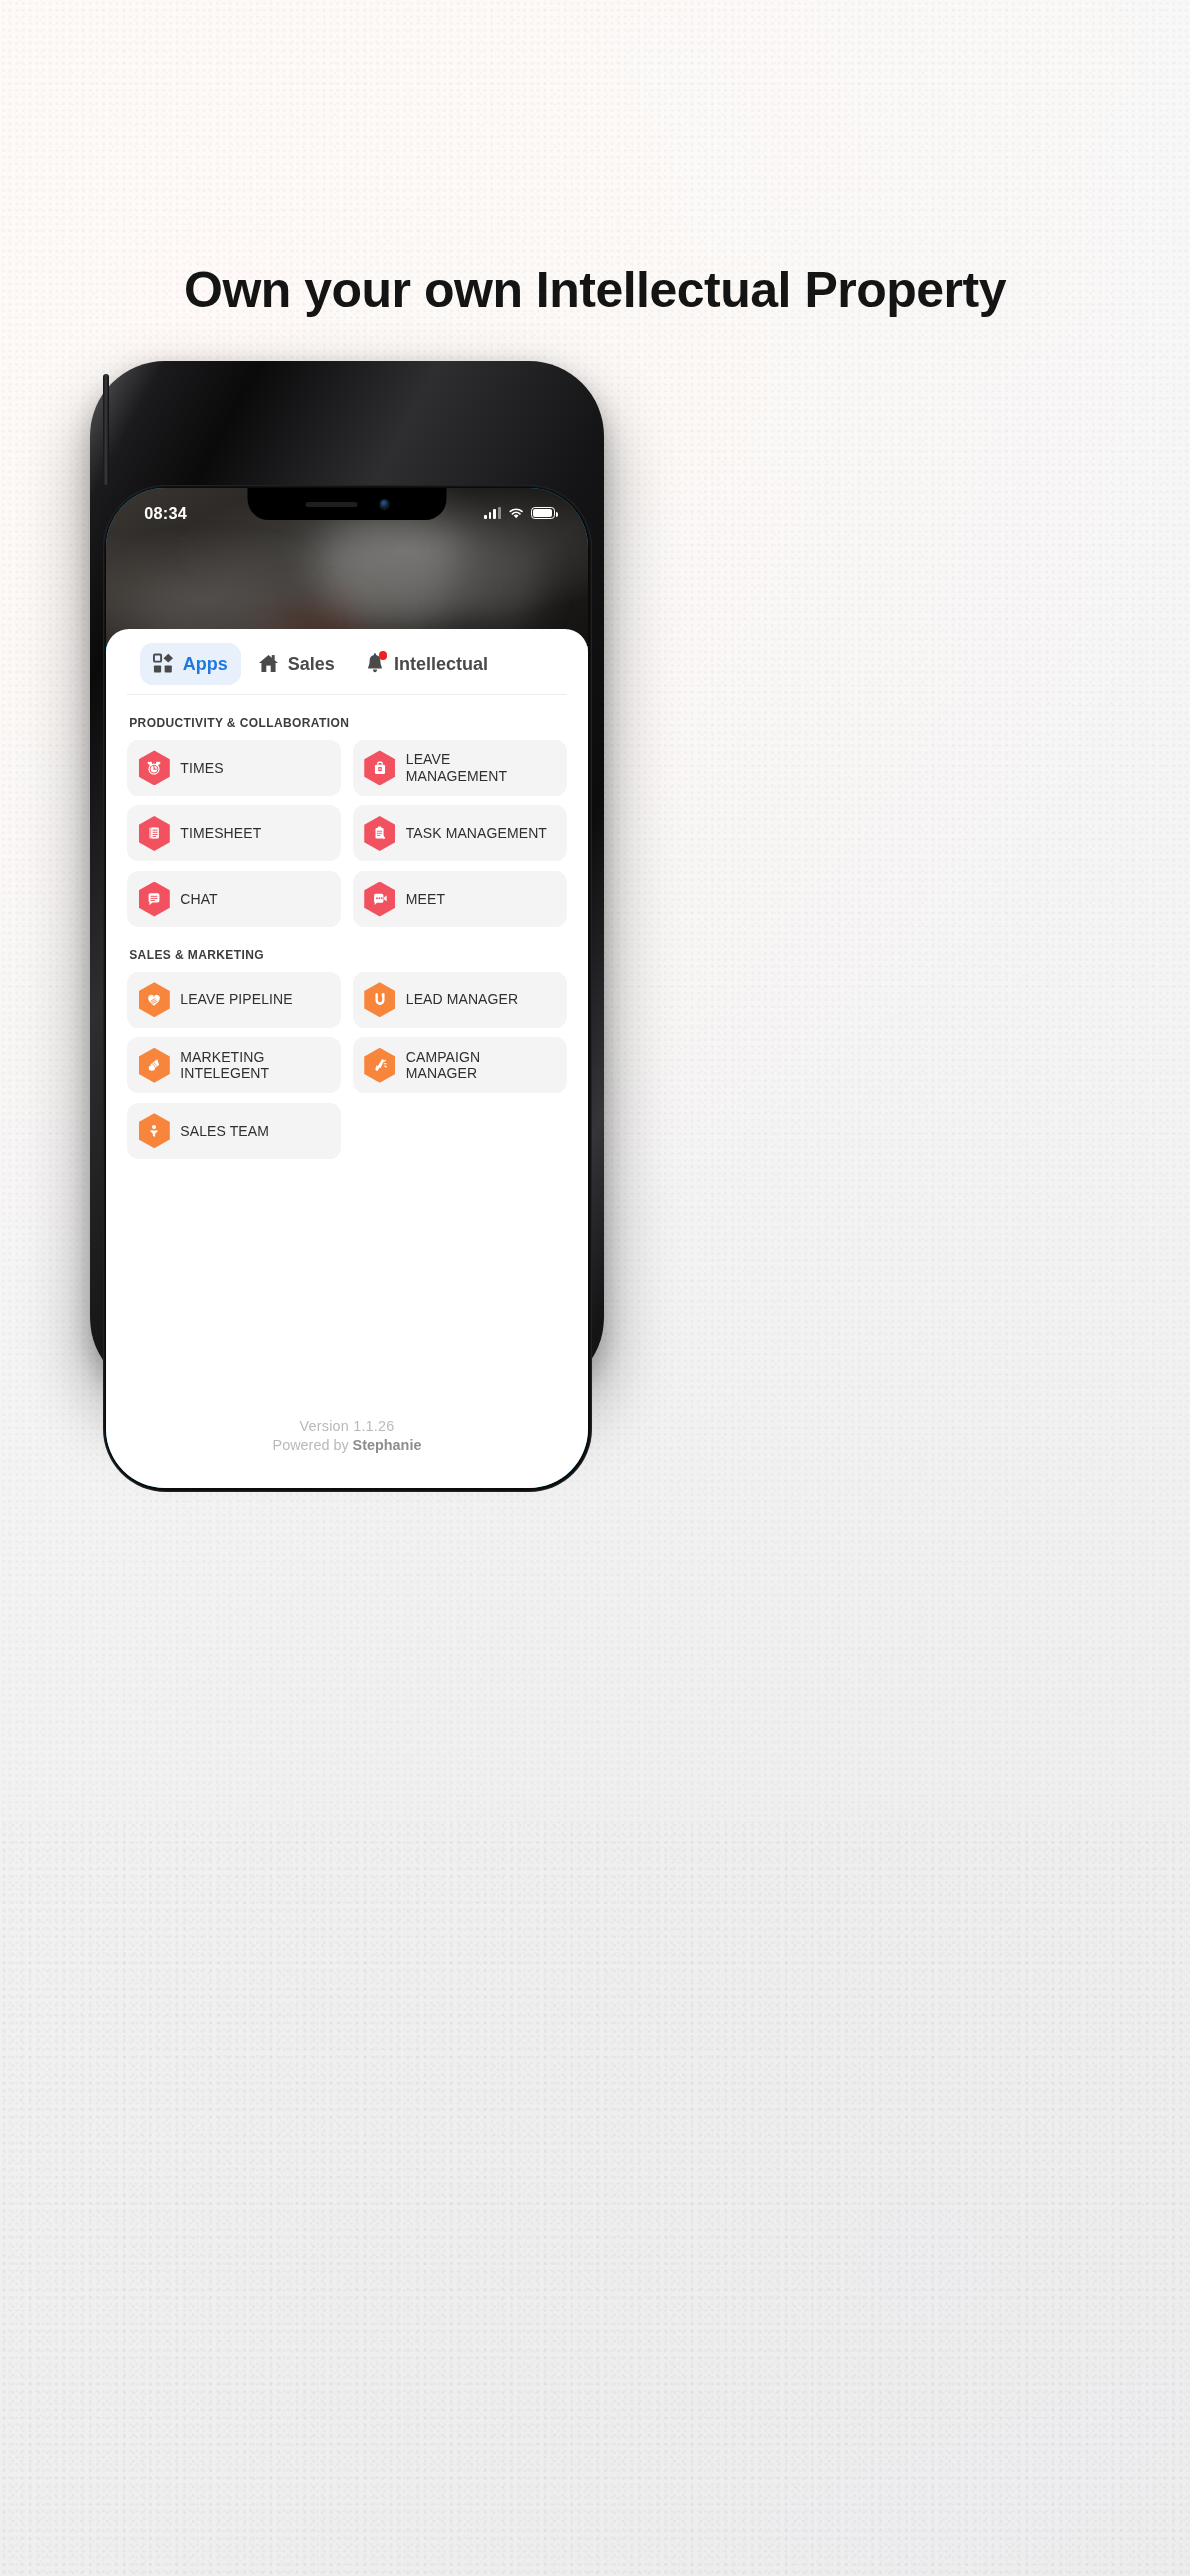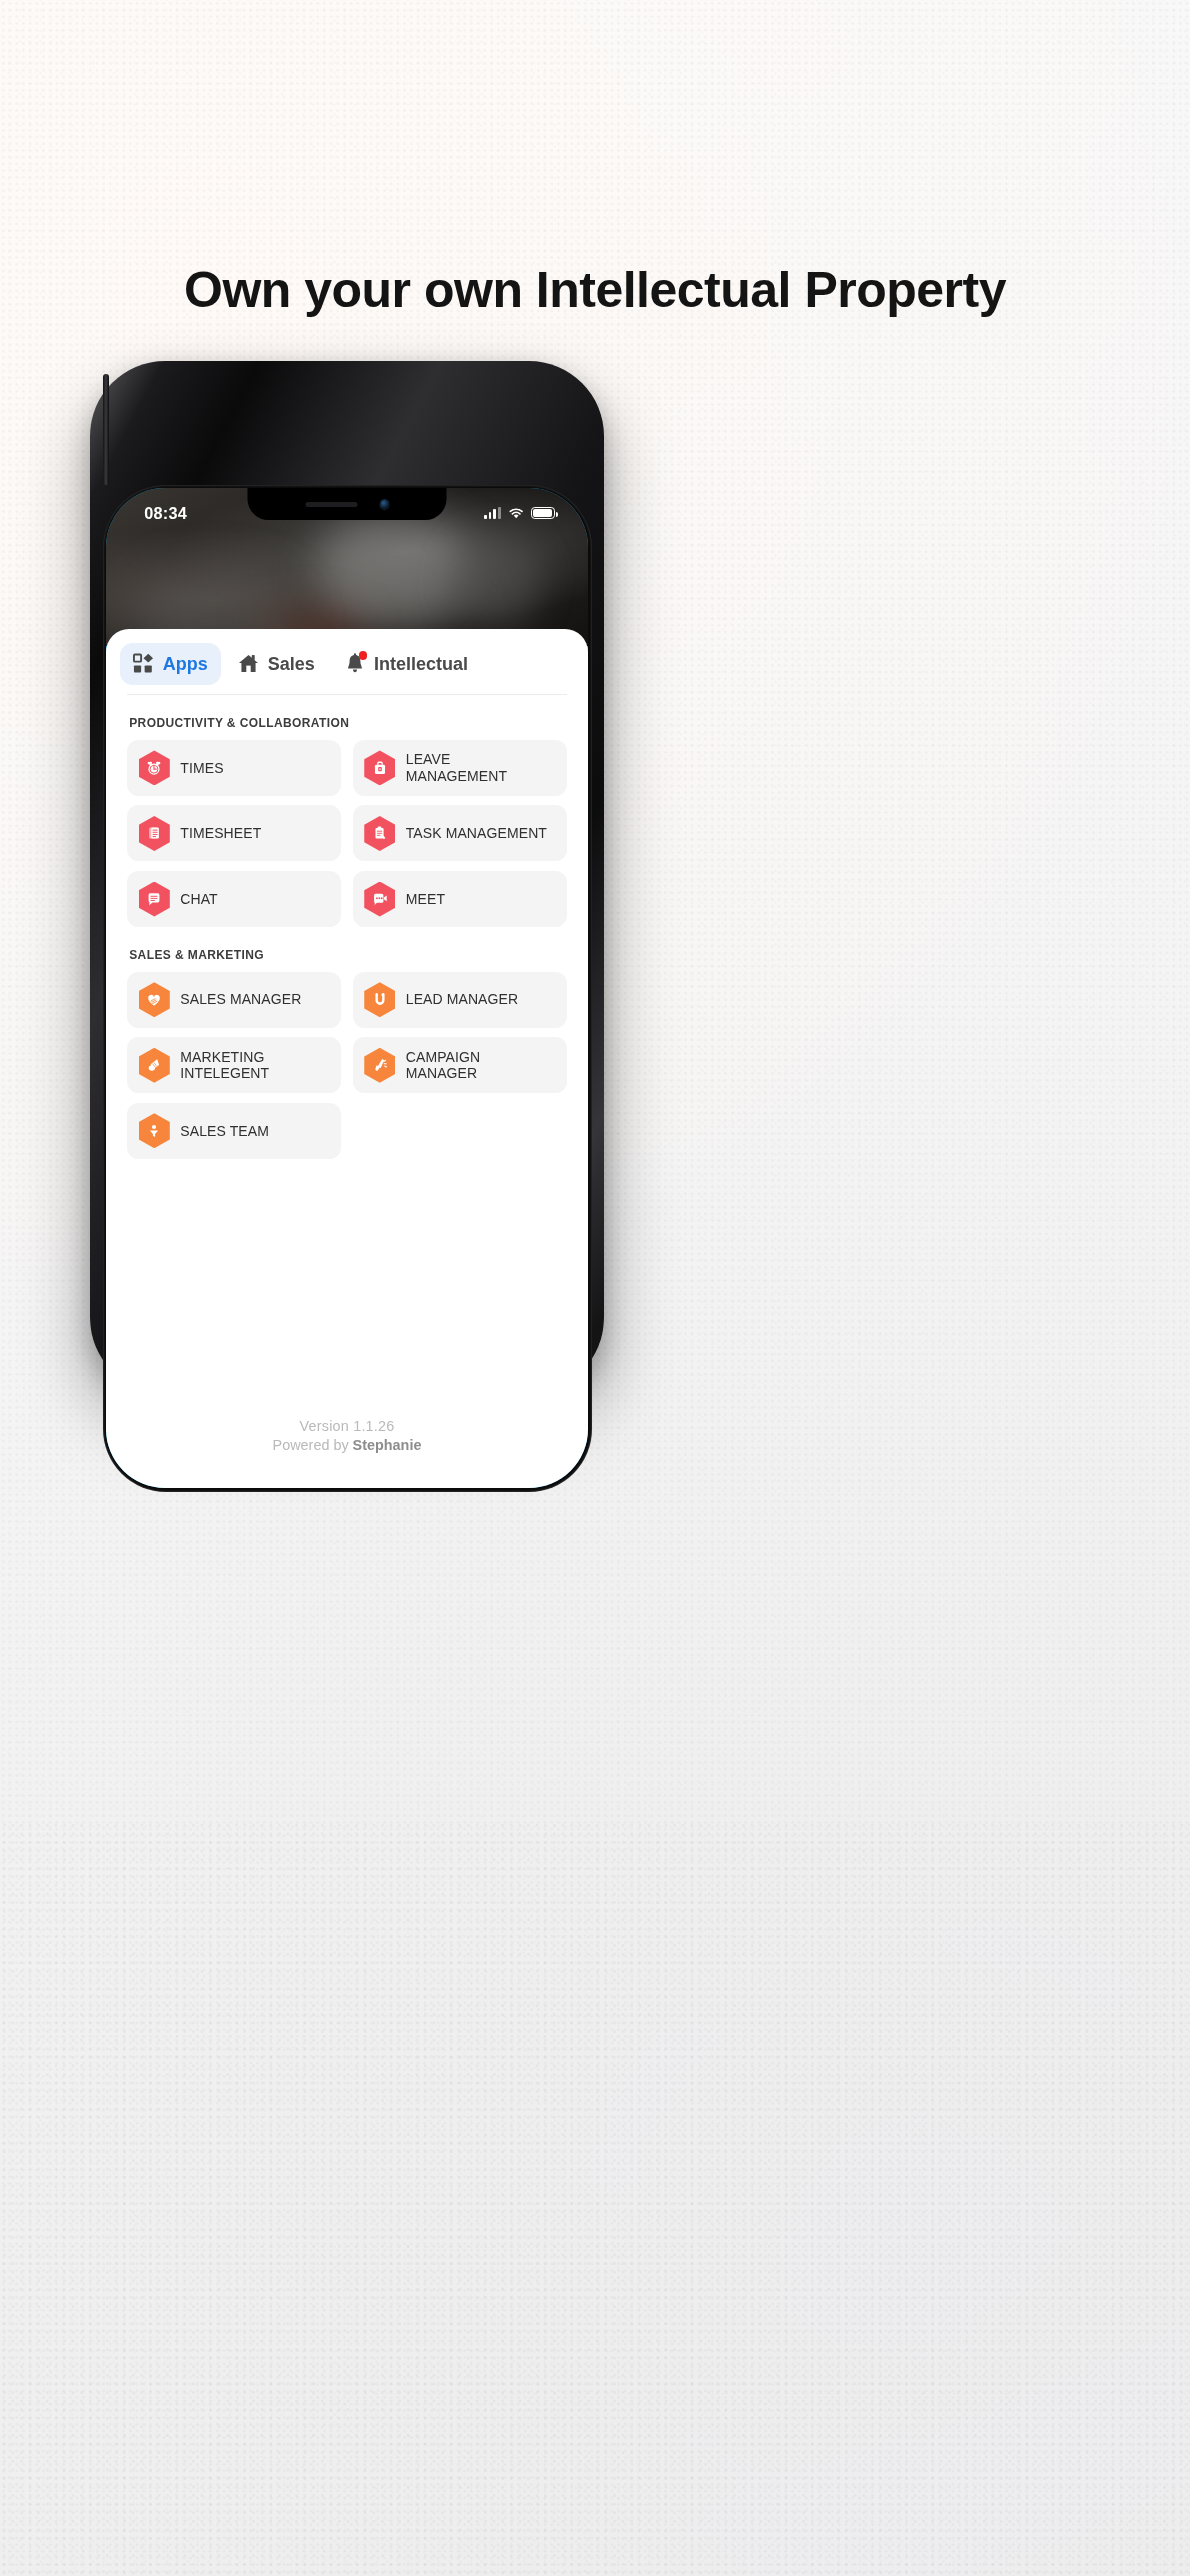--- a/index.html
+++ b/index.html
@@ -157,21 +157,21 @@
     position: relative;
     margin-top: -17px;
     background: #fff;
     border-radius: 23px 23px 0 0;
     height: calc(100% - 141px);
     z-index: 6;
     display: flex; flex-direction: column;
   }
 
   
-  .tabs { display: flex; align-items: center; padding: 13.4px 9.6px 0 13.4px; gap: 3.8px; }
+  .tabs { display: flex; align-items: center; padding: 13.4px 9.6px 0 13.4px; gap: 3.8px; margin-left: 20px; }
   .tab {
     display: flex; align-items: center; gap: 8.6px;
     padding: 10.5px 13.4px; border-radius: 12.5px;
     font-size: 18px; font-weight: 700; color: #4a4a4a;
     white-space: nowrap;
   }
   .tab.active { background: #e8f0fb; color: #1f78e0; }
   .tab-label { line-height: 1; }
   .ico { flex: 0 0 auto; display: block; }
   .tab-sep { height: 1px; background: #ececec; margin: 9.6px 21px 0 21px; }
@@ -425,21 +425,21 @@
                 <svg width="18" height="18" viewBox="0 0 20 20">
                   <path d="M10 16.4 C10 16.4 3.6 12.2 3.6 8.1 A3.3 3.3 0 0 1 10 6.6 A3.3 3.3 0 0 1 16.4 8.1 C16.4 12.2 10 16.4 10 16.4 Z" fill="#fff"></path>
                   <g stroke="#f7863c" stroke-width="0.9" stroke-linecap="round">
                     <line x1="7.4" y1="12.6" x2="12.2" y2="10"></line>
                     <line x1="8.4" y1="14" x2="13.2" y2="11.4"></line>
                     <line x1="6.5" y1="11.1" x2="11.2" y2="8.6"></line>
                   </g>
                 </svg>
               </span>
                 </span>
-              <span class="card-label">SALES MANAGER</span>
+              <span class="card-label">LEAVE PIPELINE</span>
             </div>
 
             <div class="card">
               <span class="hexwrap">
                   <span class="hex orange">
                 <svg width="18" height="18" viewBox="0 0 20 20">
                   <path d="M6.3 3.6 V10.4 A3.7 3.7 0 0 0 13.7 10.4 V3.6" stroke="#fff" stroke-width="2.7" fill="none" stroke-linecap="round"></path>
                   <circle cx="13.1" cy="4.4" r="1.5" fill="#fff"></circle>
                 </svg>
               </span>

